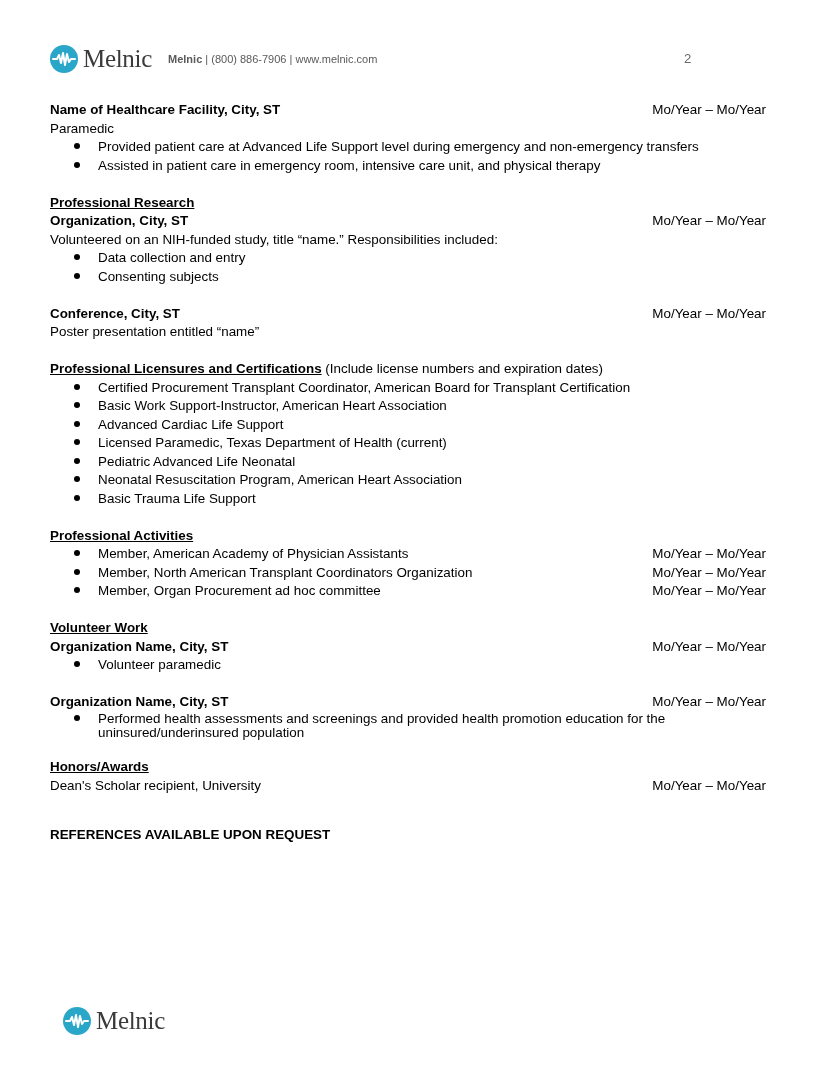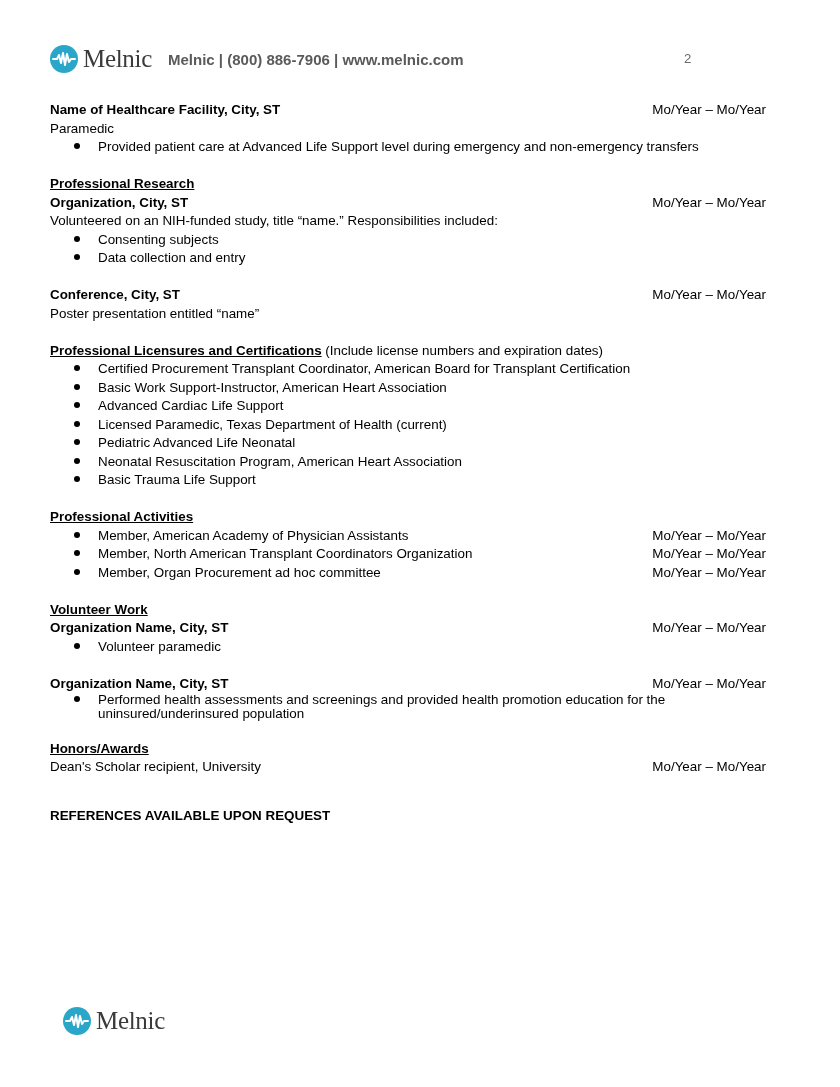--- a/index.html
+++ b/index.html
@@ -5,21 +5,21 @@
   html, body { margin:0; padding:0; background:#ffffff; }
   body {
     width:840px; height:1087px; position:relative; overflow:hidden;
     font-family:"Liberation Sans", sans-serif; color:#000;
     font-size:13.4px;
   }
   .header { position:absolute; left:50px; top:43px; height:32px; width:700px; display:flex; align-items:center; }
   .logo-mark { width:28px; height:28px; border-radius:50%; background:#2aa6c9; display:flex; align-items:center; justify-content:center; }
   .logo-mark svg { display:block; }
   .logo-word { font-family:"Liberation Serif", serif; font-size:25px; color:#3a3a3a; margin-left:5px; letter-spacing:-0.3px; }
-  .contact { margin-left:16px; font-size:15px; color:#5a5a5a;font-weight:bold; }
+  .contact { margin-left:16px; font-size:11px; color:#5a5a5a; }
   .contact b { color:#5a5a5a; }
   .page-num { position:absolute; left:684px; top:51px; font-size:13.2px; color:#6a6a6a; }
 
   .content { position:absolute; left:50px; top:101px; width:716px; }
   .line { height:18.5px; line-height:18.5px; display:flex; justify-content:space-between; white-space:nowrap;gap:8px; }
   .bold { font-weight:bold; }
   .uline { text-decoration:underline; font-weight:bold; }
   .gap { height:18.5px; }
   .bullet { display:flex; height:18.5px; line-height:18.5px; white-space:nowrap; }
   .bullet .dot { width:48px; text-align:right; padding-right:0; box-sizing:border-box; }
@@ -54,39 +54,43 @@
       <span class="bold">Name of Healthcare Facility, City, ST</span>
       <span>Mo/Year – Mo/Year</span>
     </div>
   <div class="line">
       <span>Paramedic</span>
     </div>
   <div class="bullet">
       <div class="dot"><span></span></div>
       <div class="txt">Provided patient care at Advanced Life Support level during emergency and non-emergency transfers</div>
     </div>
+  <div class="bullet">
+      <div class="dot"><span></span></div>
+      <div class="txt">Assisted in patient care in emergency room, intensive care unit, and physical therapy</div>
+    </div>
   <div class="gap"></div>
 
   <div class="line">
       <span class="uline">Professional Research</span>
     </div>
   <div class="line">
       <span class="bold">Organization, City, ST</span>
       <span>Mo/Year – Mo/Year</span>
     </div>
   <div class="line">
       <span>Volunteered on an NIH-funded study, title “name.” Responsibilities included:</span>
     </div>
   <div class="bullet">
       <div class="dot"><span></span></div>
-      <div class="txt">Consenting subjects</div>
+      <div class="txt">Data collection and entry</div>
     </div>
   <div class="bullet">
       <div class="dot"><span></span></div>
-      <div class="txt">Data collection and entry</div>
+      <div class="txt">Consenting subjects</div>
     </div>
   <div class="gap"></div>
   <div class="line">
       <span class="bold">Conference, City, ST</span>
       <span>Mo/Year – Mo/Year</span>
     </div>
   <div class="line">
       <span>Poster presentation entitled “name”</span>
     </div>
   <div class="gap"></div>

